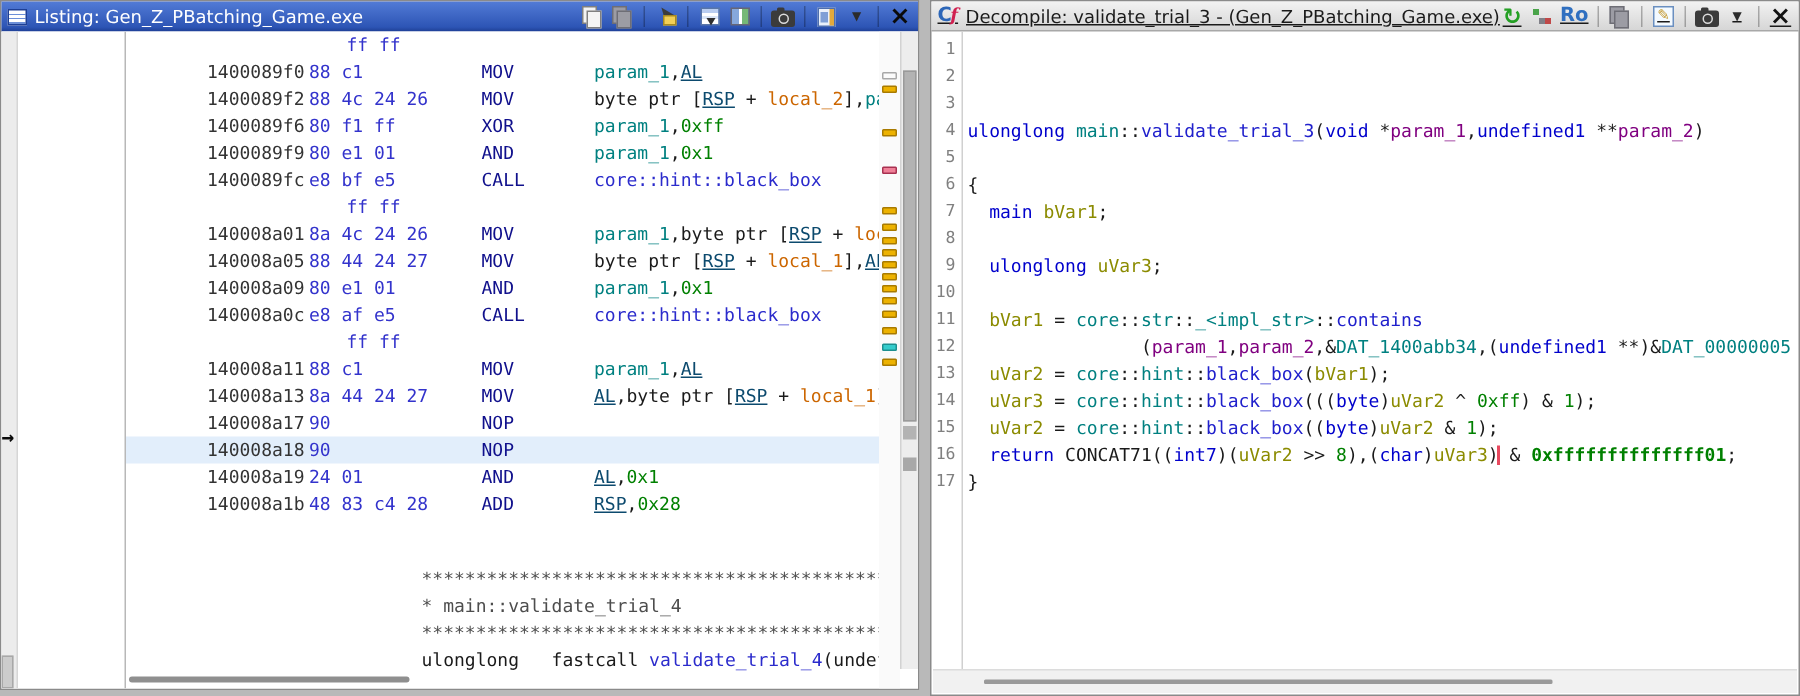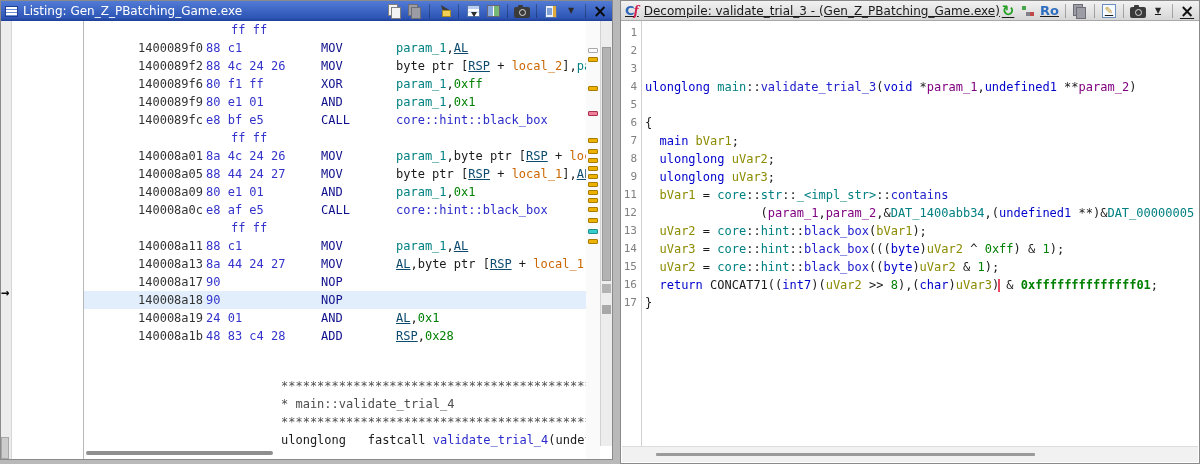--- a/index.html
+++ b/index.html
@@ -250,25 +250,28 @@
       <div class="dline">
         <span class="dnum">6</span>
         <span class="dcode"><span class="c-pl" style="position: static;">{</span></span>
       </div>
       <div class="dline">
         <span class="dnum">7</span>
         <span class="dcode"><span class="c-pl" style="position: static;">  </span><span class="c-kw" style="position: static;">main</span><span class="c-pl" style="position: static;"> </span><span class="c-var" style="position: static;">bVar1</span><span class="c-pl" style="position: static;">;</span></span>
       </div>
       <div class="dline">
         <span class="dnum">8</span>
-        <span class="dcode"><span class="c-pl" style="position: static;">  </span><span class="c-kw" style="position: static;">ulonglong</span><span class="c-pl" style="position: static;"> </span><span class="c-var" style="position: static;">uVar2</span><span class="c-pl" style="position: static;">;</span></span>
       </div>
       <div class="dline">
         <span class="dnum">9</span>
         <span class="dcode"><span class="c-pl" style="position: static;">  </span><span class="c-kw" style="position: static;">ulonglong</span><span class="c-pl" style="position: static;"> </span><span class="c-var" style="position: static;">uVar3</span><span class="c-pl" style="position: static;">;</span></span>
+      </div>
+      <div class="dline">
+        <span class="dnum">10</span>
+        <span class="dcode"></span>
       </div>
       <div class="dline">
         <span class="dnum">11</span>
         <span class="dcode"><span class="c-pl" style="position: static;">  </span><span class="c-var" style="position: static;">bVar1</span><span class="c-pl" style="position: static;"> = </span><span class="c-ns" style="position: static;">core</span><span class="c-pl" style="position: static;">::</span><span class="c-ns" style="position: static;">str</span><span class="c-pl" style="position: static;">::</span><span class="c-ns" style="position: static;">_&lt;impl_str&gt;</span><span class="c-pl" style="position: static;">::</span><span class="c-fn" style="position: static;">contains</span></span>
       </div>
       <div class="dline">
         <span class="dnum">12</span>
         <span class="dcode"><span class="c-pl" style="position: static;">                (</span><span class="c-par" style="position: static;">param_1</span><span class="c-pl" style="position: static;">,</span><span class="c-par" style="position: static;">param_2</span><span class="c-pl" style="position: static;">,&amp;</span><span class="c-ns" style="position: static;">DAT_1400abb34</span><span class="c-pl" style="position: static;">,(</span><span class="c-kw" style="position: static;">undefined1</span><span class="c-pl" style="position: static;"> **)&amp;</span><span class="c-ns" style="position: static;">DAT_00000005</span></span>
       </div>
       <div class="dline">

